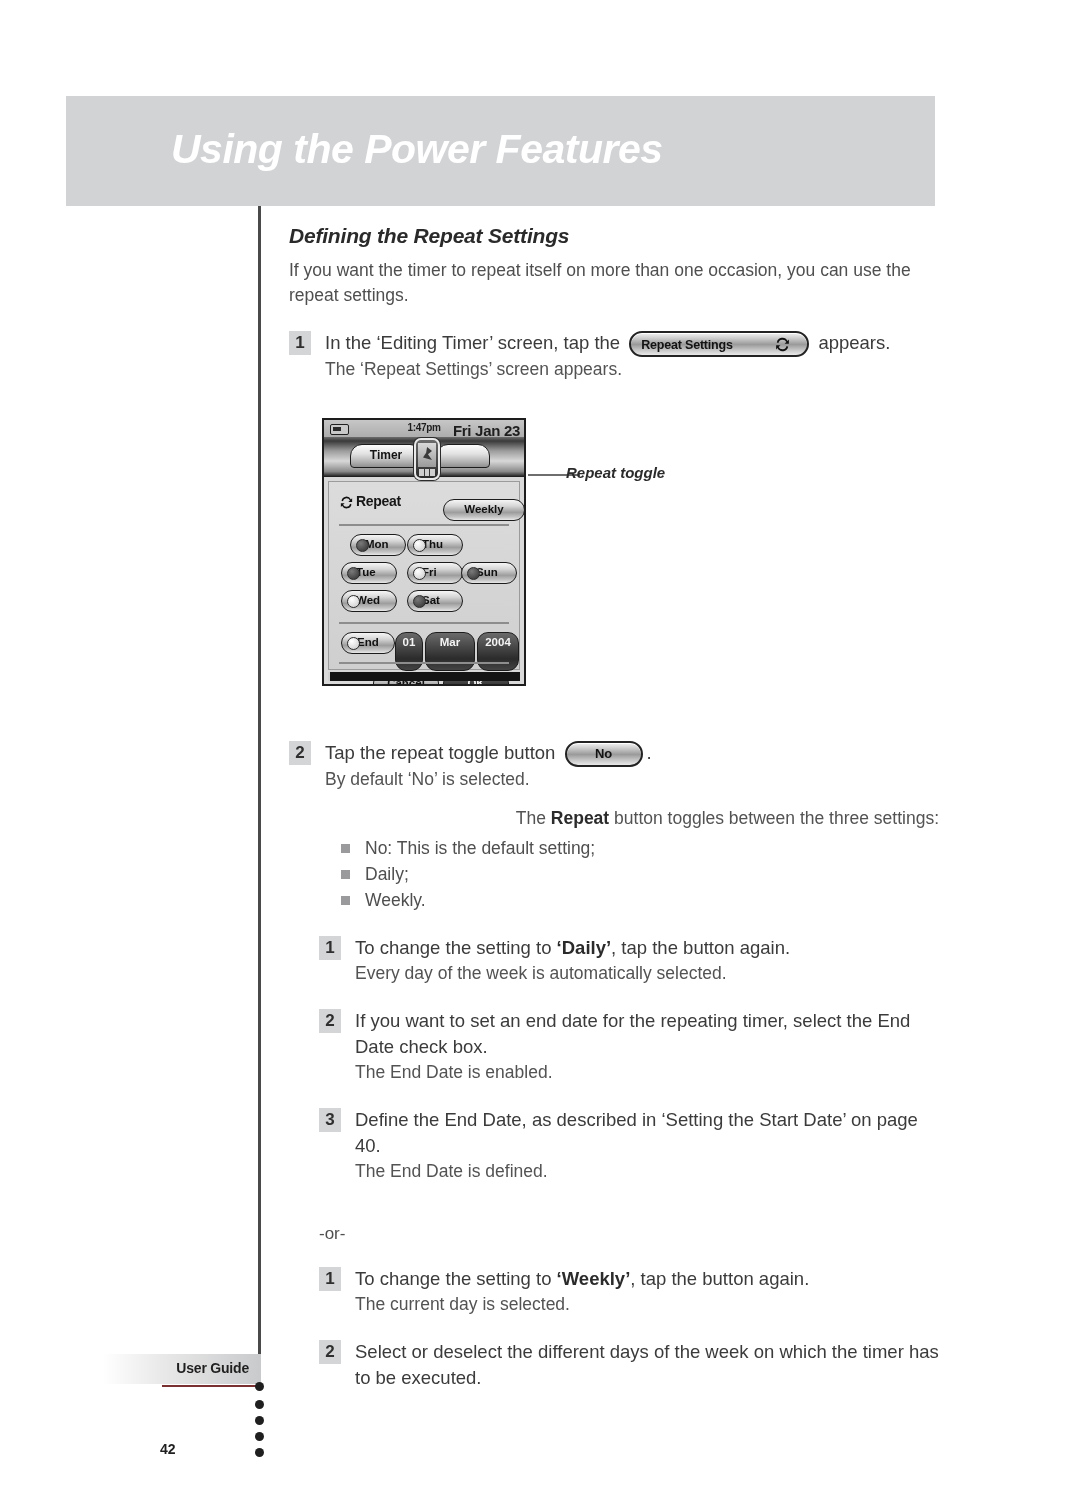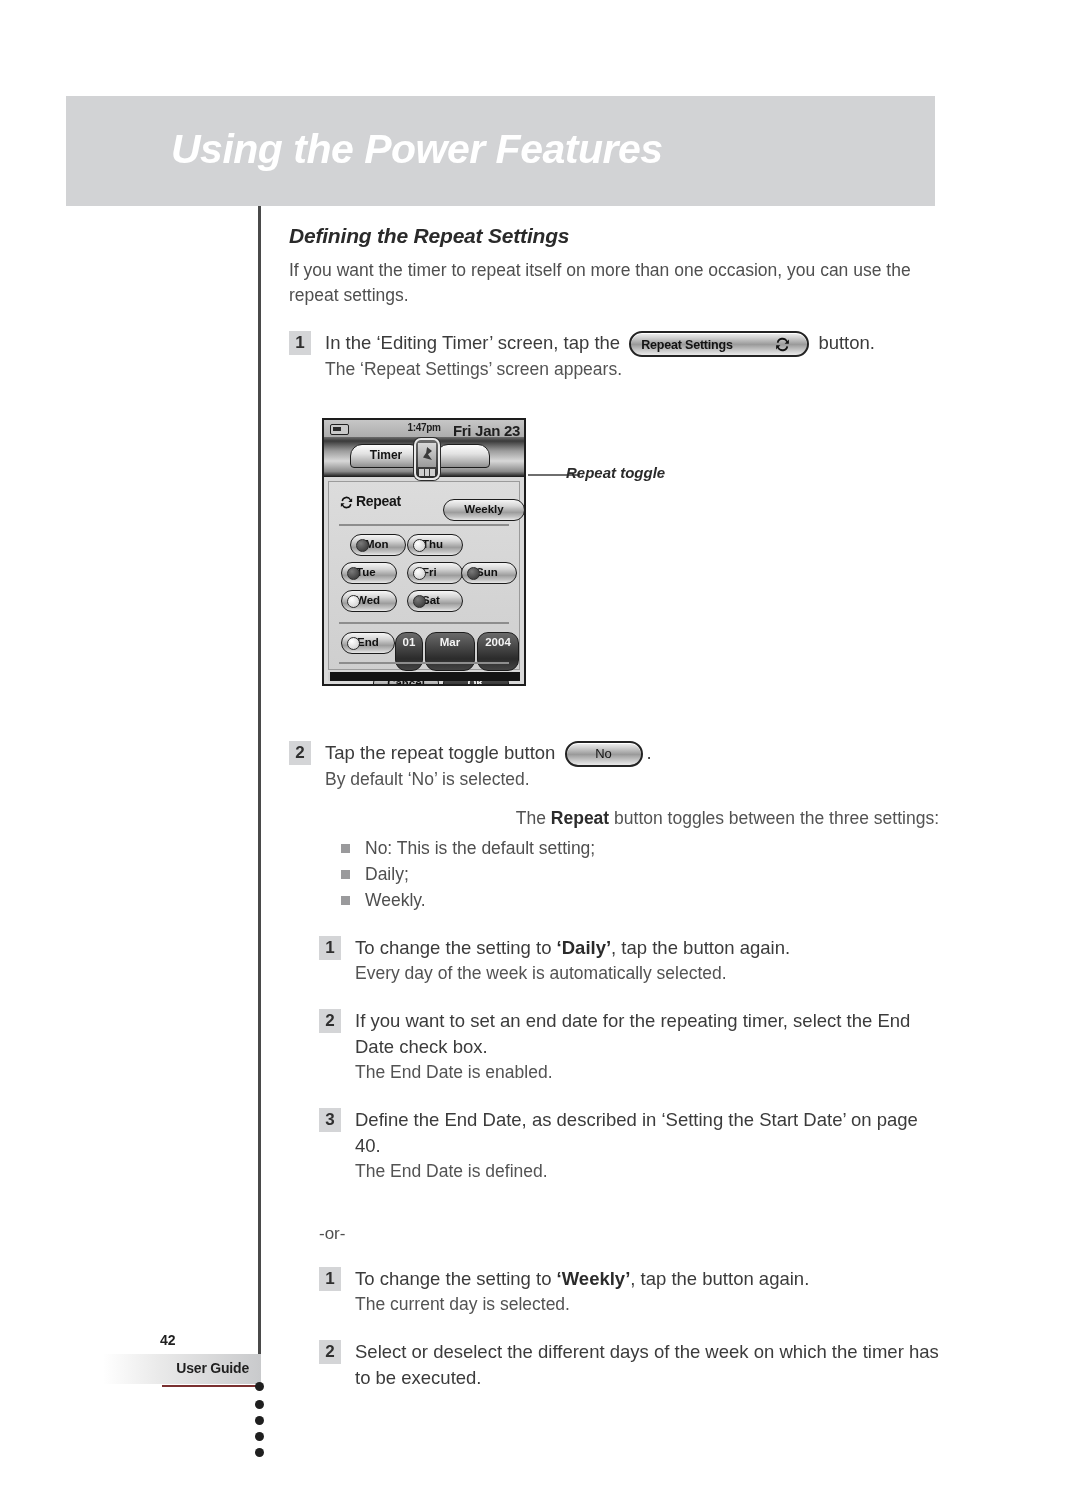--- a/index.html
+++ b/index.html
@@ -143,21 +143,21 @@
     width: 17px;
     height: 17px;
   }
   .inline-btn.no-btn {
     width: 78px;
   }
   .inline-btn.no-btn .lbl {
     display: block;
     text-align: center;
     font-size: 13px;
-    font-weight: normal;
+    font-weight: bold;
     color: #131313;
     line-height: 22px;
   }
 
   
   .bullets { margin-top: 4px; }
   .bullet-row {
     position: relative;
     padding-left: 40px;
     font-size: 17.5px;
@@ -421,21 +421,21 @@
     position:absolute;
     left:162px;
     top:1385px;
     width:99px;
     height:2px;
     background:#7a3030;
   }
   .page-num {
     position:absolute;
     left: 160px;
-    top: 1332px;
+    top: 1441px;
     font-size: 14px;
     font-weight: bold;
     color: #1f1f1f;
   }
   .dot-col { position:absolute; left:255px; }
   .dot {
     position:absolute;
     width:9px; height:9px;
     border-radius:50%;
     background:#1f1f1f;
@@ -459,21 +459,21 @@
     <span class="num-badge">1</span>
     <div class="step-main">
       <span>In the ‘Editing Timer’ screen, tap the</span>
       <span class="inline-btn repeat-settings">
         <span class="lbl">Repeat Settings</span>
         <svg class="rep-icon" viewBox="0 0 24 24">
           <path d="M4 9 A8 8 0 0 1 19 7 L21 5 L21 11 L15 11 L17.5 8.6 A6 6 0 0 0 6.2 10 Z" fill="#111"></path>
           <path d="M20 15 A8 8 0 0 1 5 17 L3 19 L3 13 L9 13 L6.5 15.4 A6 6 0 0 0 17.8 14 Z" fill="#111"></path>
         </svg>
       </span>
-      <span>button.</span>
+      <span>appears.</span>
     </div>
     <div class="step-note">The ‘Repeat Settings’ screen appears.</div>
   </div>
 
 </div>
 
 <div class="device-wrap">
   <div class="device">
 
     <div class="dev-statusbar">

